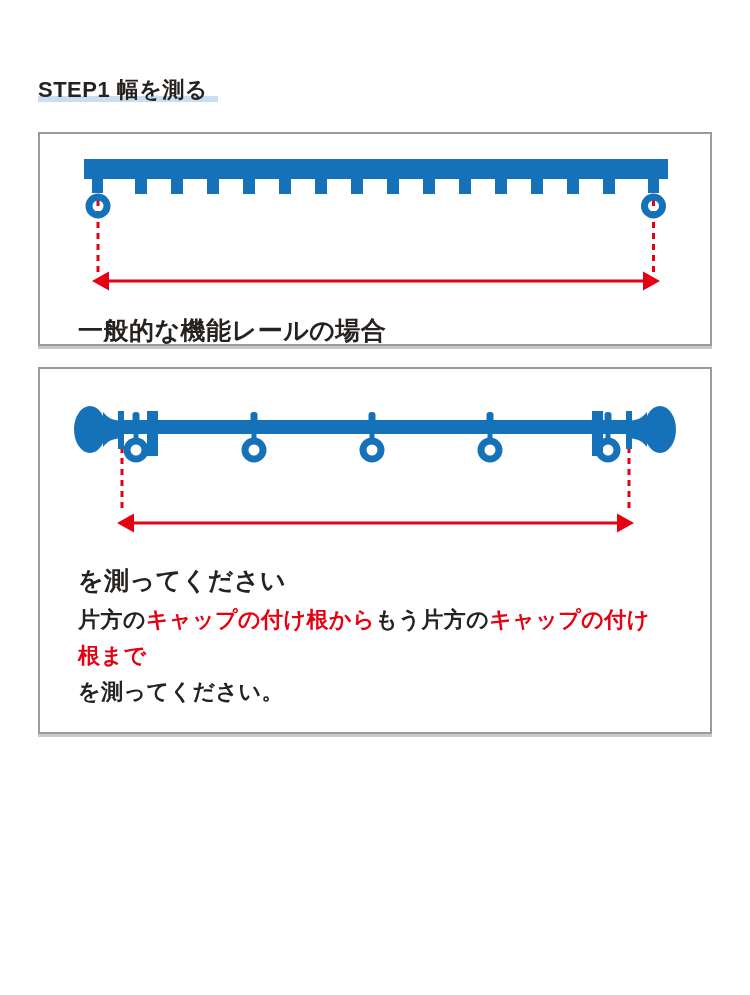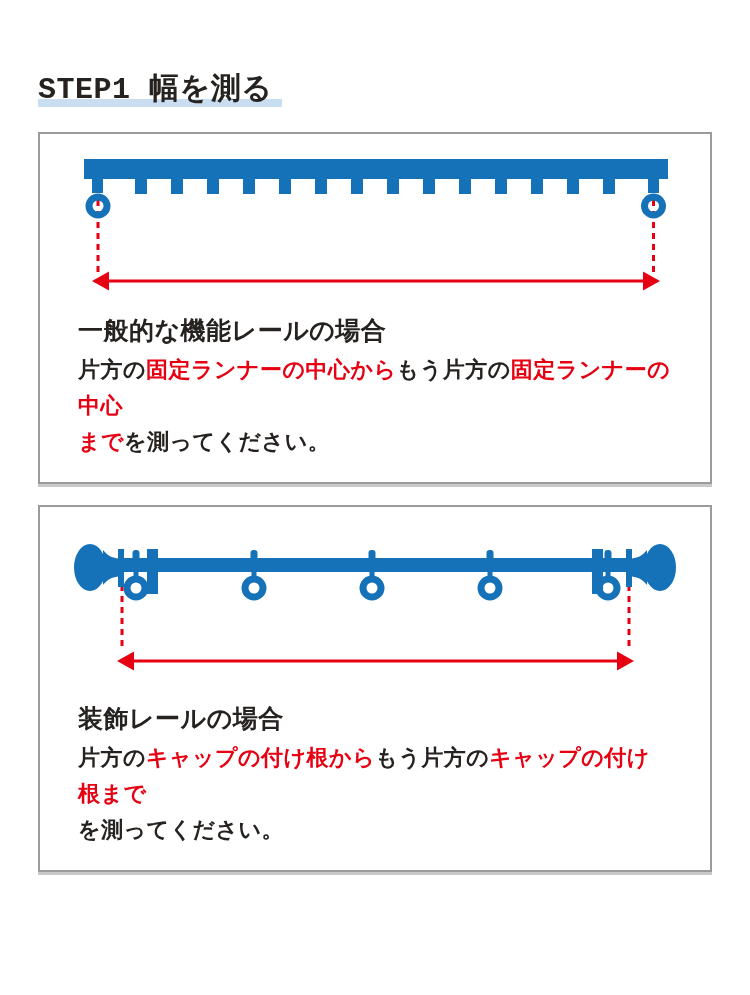--- a/index.html
+++ b/index.html
@@ -20,23 +20,22 @@
     background:linear-gradient(to bottom, transparent 58%, var(--highlight-blue) 58%, var(--highlight-blue) 100%);
     padding-right:4px;
   }
 
   .intro{
     margin:18px 0 0 0;font-size:22px;line-height:42px;font-weight:700;
     letter-spacing:0.5px;
   }
 
   .step-heading{
-    margin:28px 0 0 0;font-size:30px;line-height:32px;font-weight:700;
+    margin:28px 0 0 0;font-size:22px;line-height:32px;font-weight:700;
     letter-spacing:0.5px;
-    font-family:Liberation Mono, monospace;
   }
   .step-heading .hl{
     background:linear-gradient(to bottom, transparent 76%, var(--highlight-blue) 76%, var(--highlight-blue) 100%);
     padding-right:10px;
   }
 
   .measure-box{
     margin-top:26px;
     width:670px;
     border:2px solid var(--box-border-gray);
@@ -102,21 +101,20 @@
       <circle class="ring" cx="58" cy="72" r="9" stroke-width="7"></circle>
       <circle class="ring" cx="613.5" cy="72" r="9" stroke-width="7"></circle>
 
       <g>
         <line class="rline" x1="66" y1="147" x2="606" y2="147"></line>
         <polygon class="rfill" points="52,147 69,137.5 69,156.5"></polygon>
         <polygon class="rfill" points="620,147 603,137.5 603,156.5"></polygon>
       </g>
     </svg>
     <div class="box-heading">一般的な機能レールの場合</div>
-    <div class="box-body"><span>片方の</span><span class="seg-red">固定ランナーの中心から</span><span>もう片方の</span><span class="seg-red">固定ランナーの中心</span><br><span class="seg-red">まで</span><span>を測ってください。</span></div>
   </div>
 
   <div class="measure-box">
     <svg width="670" height="180" viewBox="0 0 670 180">
 
       <line class="rline dash" x1="82" y1="67" x2="82" y2="141"></line>
       <line class="rline dash" x1="589" y1="67" x2="589" y2="141"></line>
 
       <rect class="b" x="80" y="51" width="510" height="14"></rect>
 
@@ -155,17 +153,17 @@
           <circle class="ring" cx="568" cy="81" r="9" stroke-width="7"></circle>
         </g>
       </g>
 
       <g>
         <line class="rline" x1="91" y1="154" x2="580" y2="154"></line>
         <polygon class="rfill" points="77,154 94,144.5 94,163.5"></polygon>
         <polygon class="rfill" points="594,154 577,144.5 577,163.5"></polygon>
       </g>
     </svg>
-    <div class="box-heading">装飾レールの場合</div>
+    <div class="box-heading">を測ってください</div>
     <div class="box-body"><span>片方の</span><span class="seg-red">キャップの付け根から</span><span>もう片方の</span><span class="seg-red">キャップの付け根まで</span><br><span>を測ってください。</span></div>
   </div>
 
 </div>
 
 </body></html>

